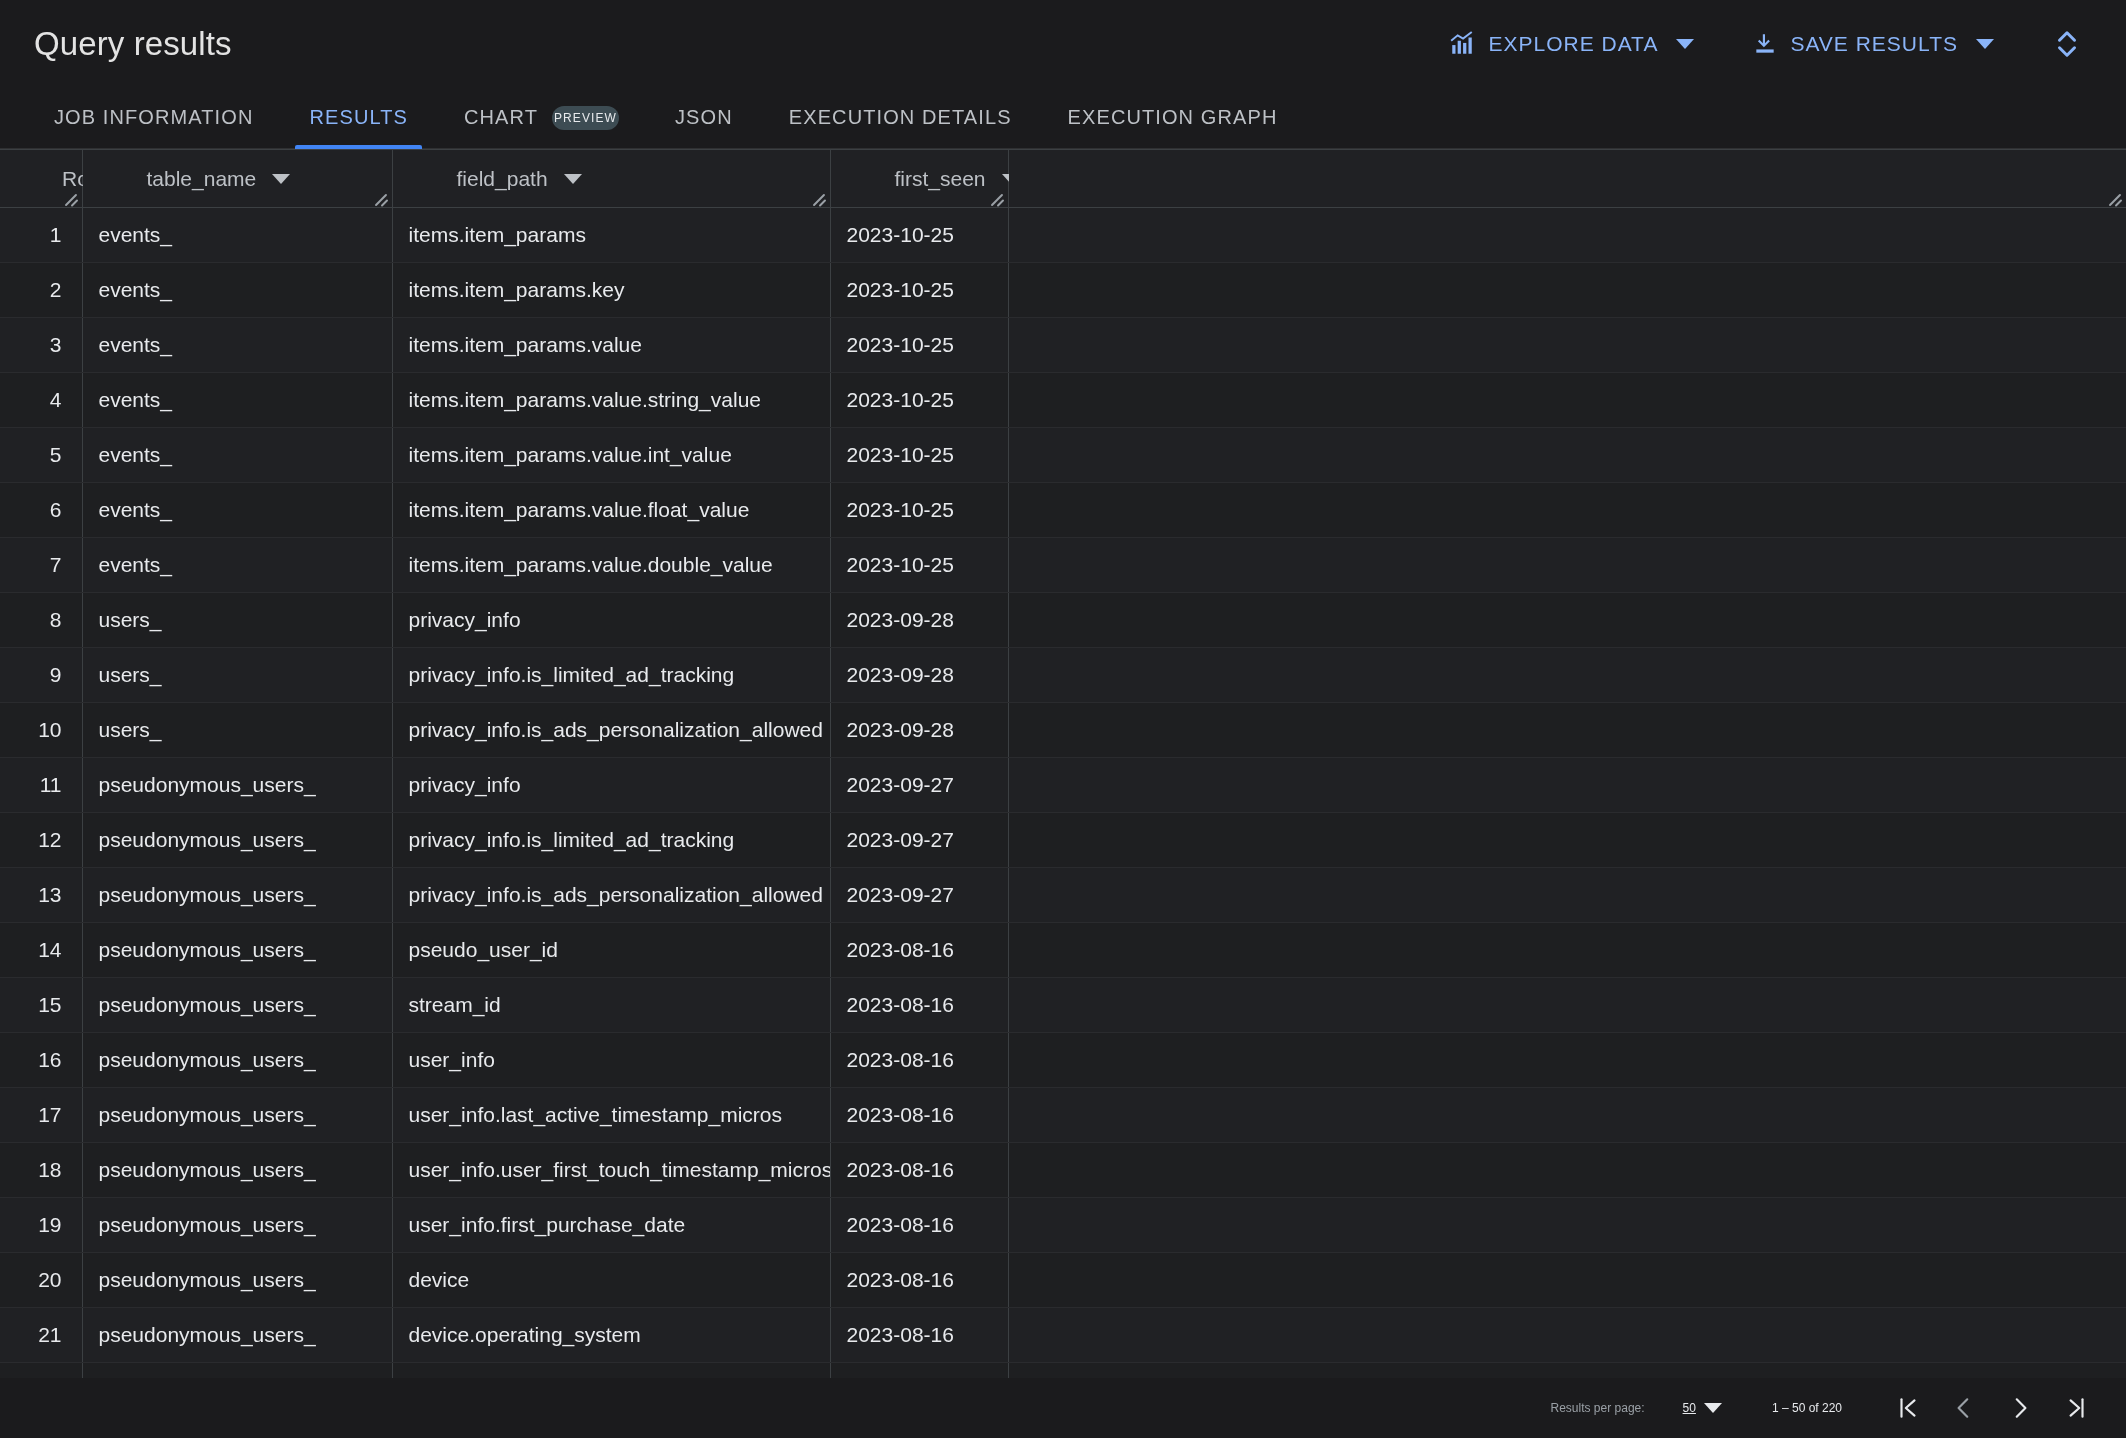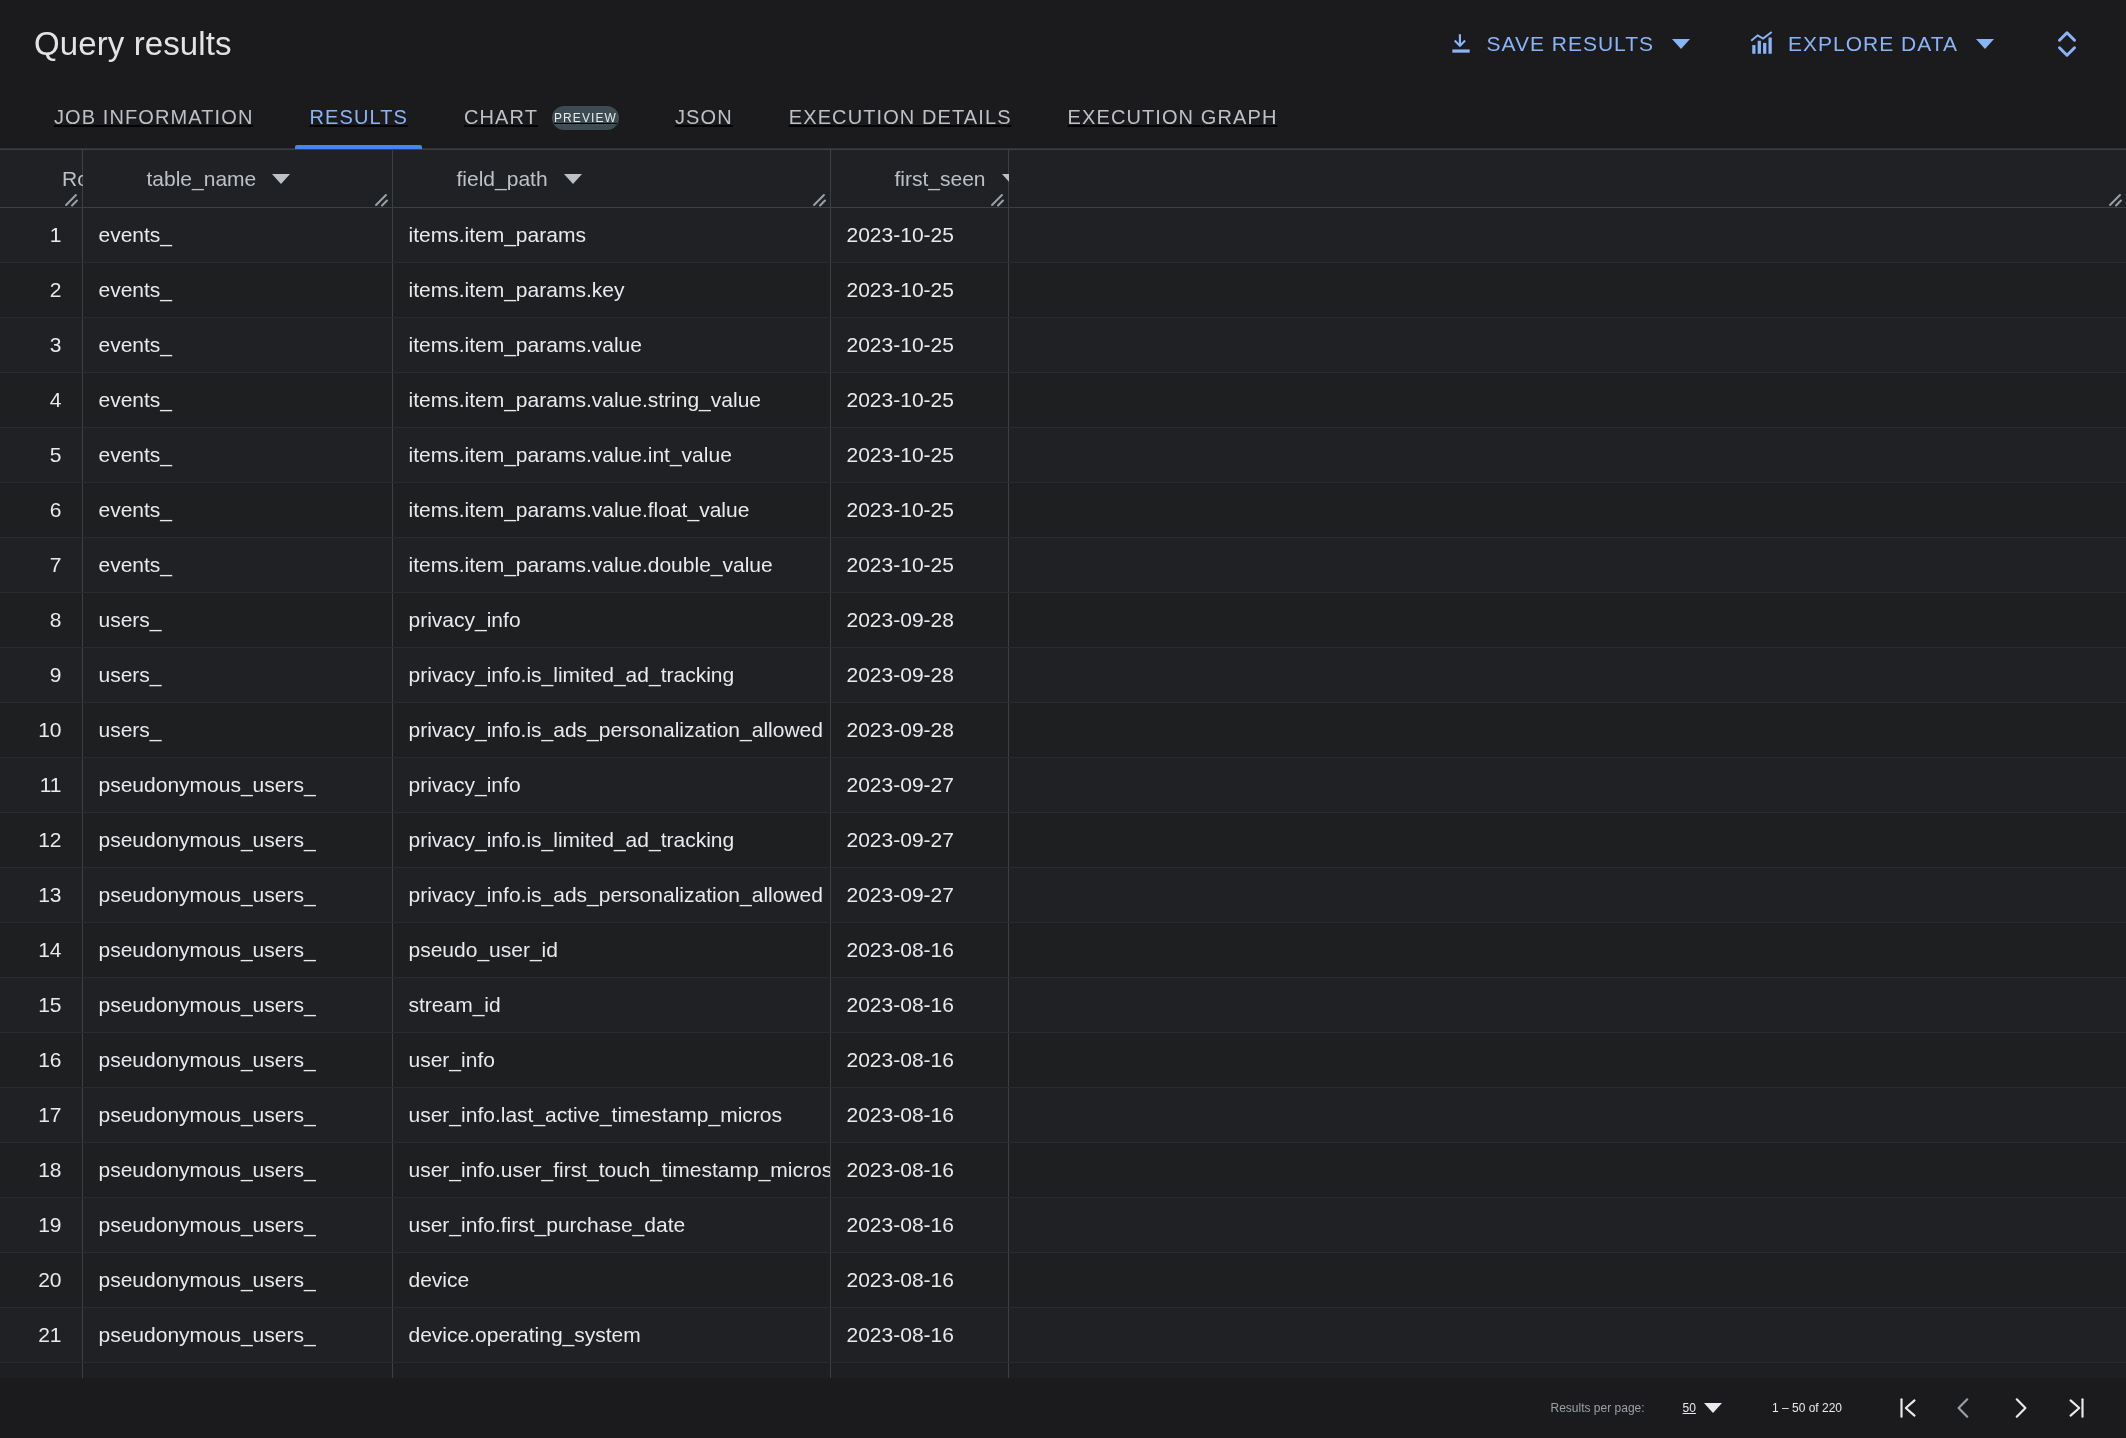--- a/index.html
+++ b/index.html
@@ -77,21 +77,20 @@
 
   
   .tabbar {
     height: 62px;
     flex: 0 0 62px;
     display: flex;
     align-items: stretch;
     background: #1b1b1d;
     border-bottom: 1px solid #2f3032;
     padding-left: 26px;
-    text-decoration: underline;
   }
   .tab {
     position: relative;
     display: flex;
     align-items: center;
     gap: 14px;
     padding: 0 28px;
     font-size: 20px;
     letter-spacing: 1.1px;
     color: #bdc1c6;
@@ -250,40 +249,40 @@
 <body>
 
 <div id="app">
 
   <div class="titlebar">
     <div class="title">Query results</div>
     <div class="titlebar-spacer"></div>
 
     <button class="action-btn">
       <span>
-        <svg class="icon-svg" width="26" height="26" viewBox="0 0 24 24" fill="#8ab4f8" aria-hidden="true">
-          <path d="M12 3v8.2l3.1-3.1 1.4 1.4L11 15 5.5 9.5l1.4-1.4L10 11.2V3h2z"></path>
-          <path d="M4 17h16v3H4z"></path>
-        </svg>
-      </span>
-      <span>SAVE RESULTS</span>
-      <span class="caret-down"></span>
-    </button>
-
-    <button class="action-btn">
-      <span>
         <svg class="icon-svg" width="28" height="26" viewBox="0 0 24 24" fill="none" aria-hidden="true">
           <rect x="3" y="13" width="3" height="8" fill="#8ab4f8"></rect>
           <rect x="8" y="9" width="3" height="12" fill="#8ab4f8"></rect>
           <rect x="13" y="11" width="3" height="10" fill="#8ab4f8"></rect>
           <rect x="18" y="6" width="3" height="15" fill="#8ab4f8"></rect>
           <path d="M2 9L8 4l5 3 8-6" stroke="#8ab4f8" stroke-width="1.8" fill="none"></path>
         </svg>
       </span>
       <span>EXPLORE DATA</span>
+      <span class="caret-down"></span>
+    </button>
+
+    <button class="action-btn">
+      <span>
+        <svg class="icon-svg" width="26" height="26" viewBox="0 0 24 24" fill="#8ab4f8" aria-hidden="true">
+          <path d="M12 3v8.2l3.1-3.1 1.4 1.4L11 15 5.5 9.5l1.4-1.4L10 11.2V3h2z"></path>
+          <path d="M4 17h16v3H4z"></path>
+        </svg>
+      </span>
+      <span>SAVE RESULTS</span>
       <span class="caret-down"></span>
     </button>
 
     <div class="expand-toggle">
       <span>
         <svg class="icon-svg" width="30" height="36" viewBox="0 0 24 28" fill="none" aria-hidden="true">
           <path d="M6 11l6-6 6 6" stroke="#8ab4f8" stroke-width="2.4" fill="none" stroke-linecap="round" stroke-linejoin="round"></path>
           <path d="M6 17l6 6 6-6" stroke="#8ab4f8" stroke-width="2.4" fill="none" stroke-linecap="round" stroke-linejoin="round"></path>
         </svg>
       </span>

